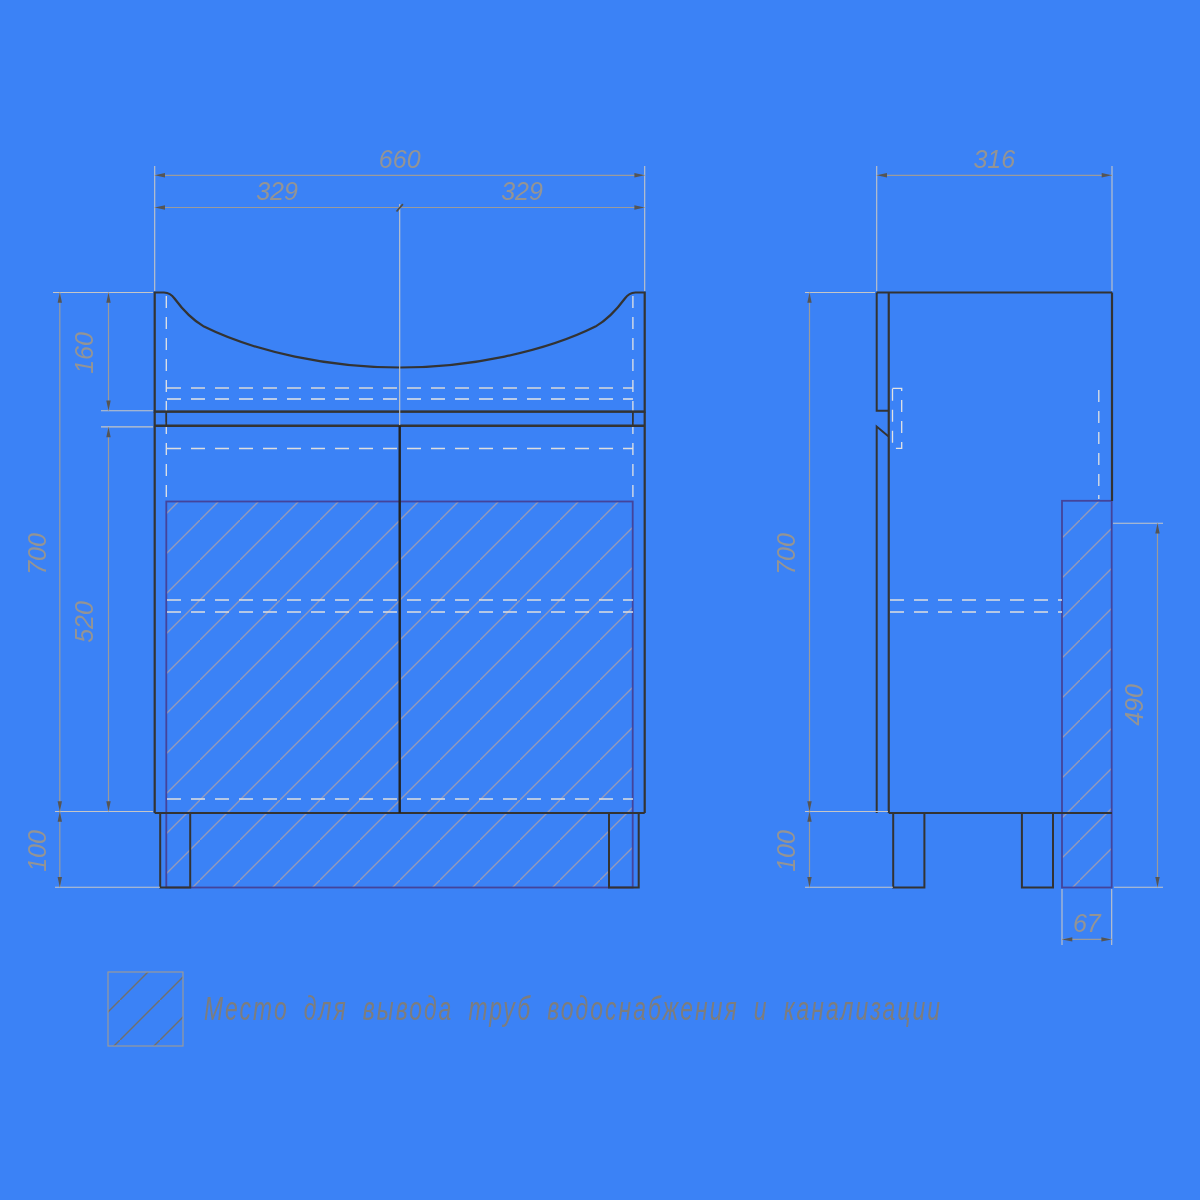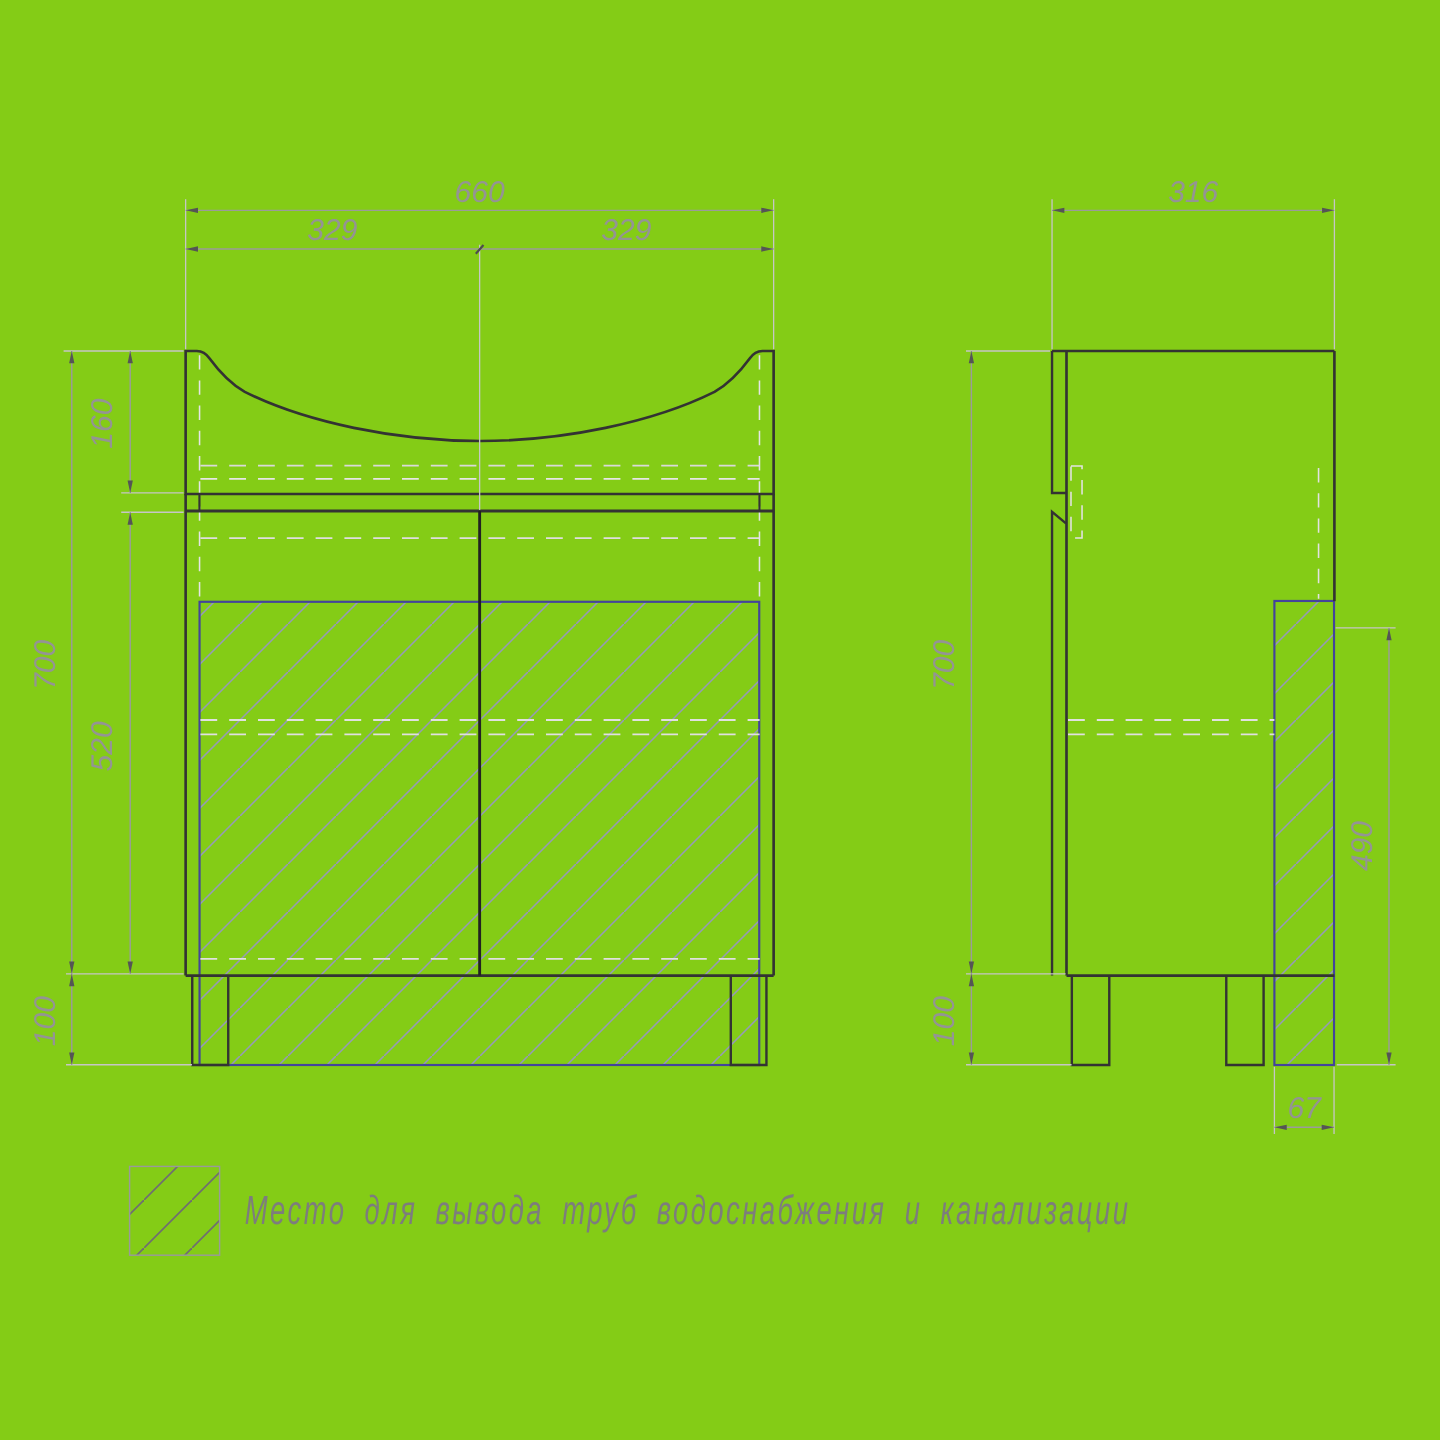--- a/index.html
+++ b/index.html
@@ -1,16 +1,16 @@
 <!DOCTYPE html>
 <html><head>
 <meta charset="utf-8">
 <style>
   html,body{margin:0;padding:0;background:#ffffff;}
-  .page{width:1200px;height:1200px;position:relative;background:#84cc16;overflow:hidden;}
+  .page{width:1200px;height:1200px;position:relative;background:#3b82f6;overflow:hidden;}
   svg text{font-family:"Liberation Sans", sans-serif;font-style:italic;}
   .dim{fill:#949494;font-size:25px;}
   .legendtxt{fill:#7d7d7d;font-size:34px;letter-spacing:3px;word-spacing:10px;}
 </style>
 </head>
 <body>
 <div class="page">
 <svg width="1200" height="1200" viewBox="0 0 1200 1200" xmlns="http://www.w3.org/2000/svg">
 <defs>
 

